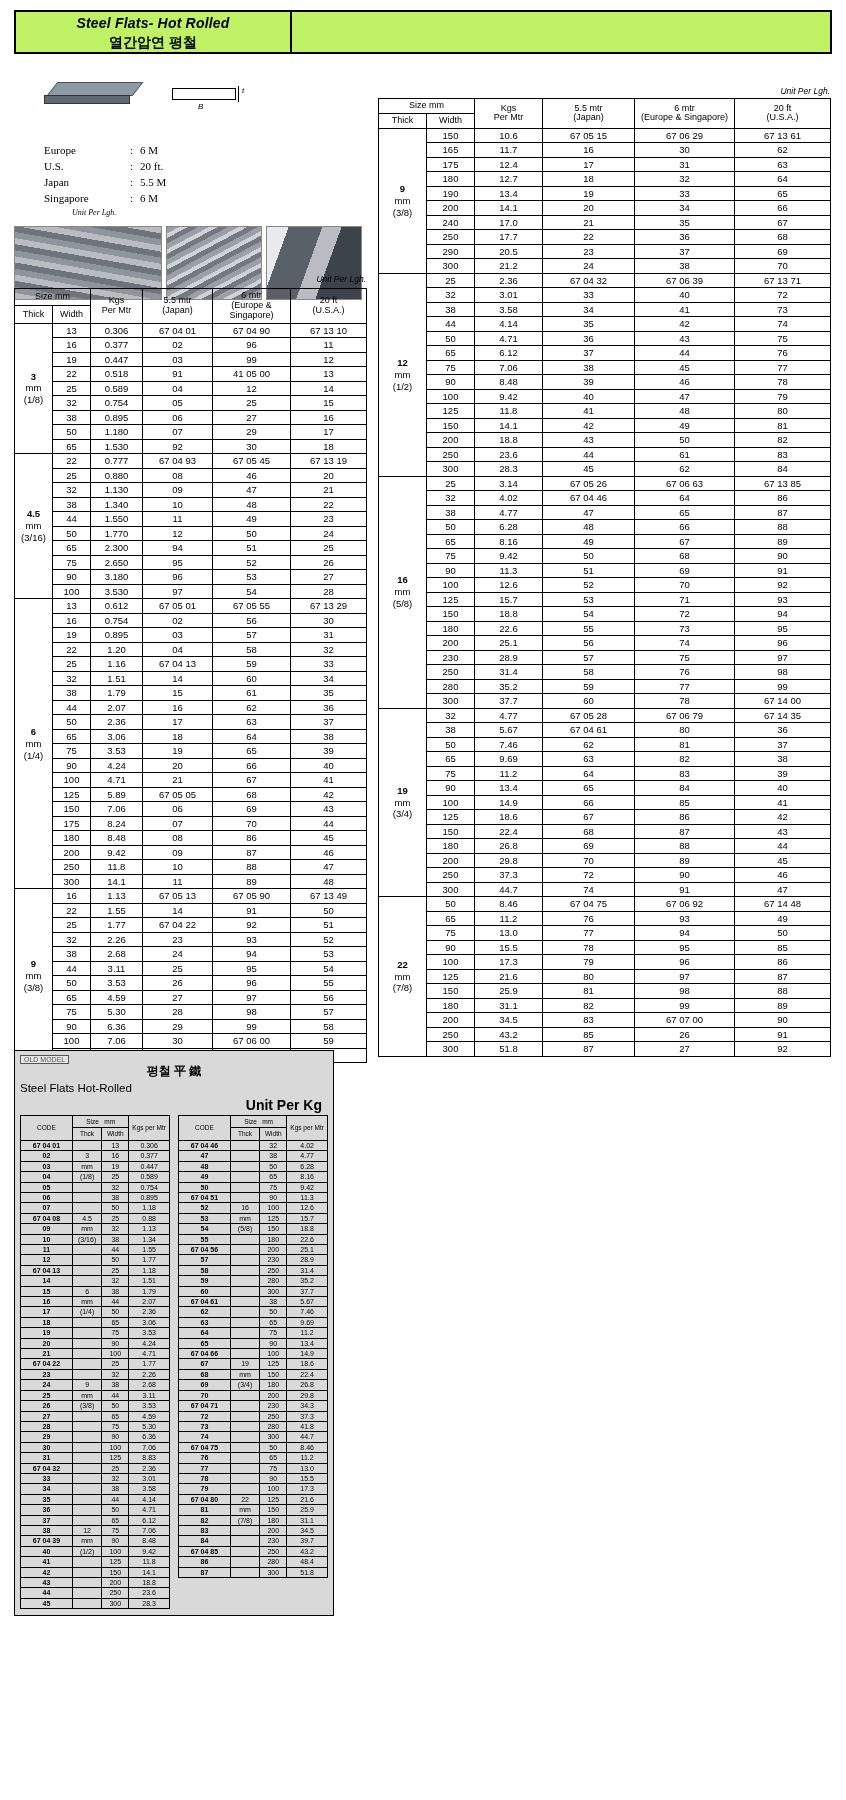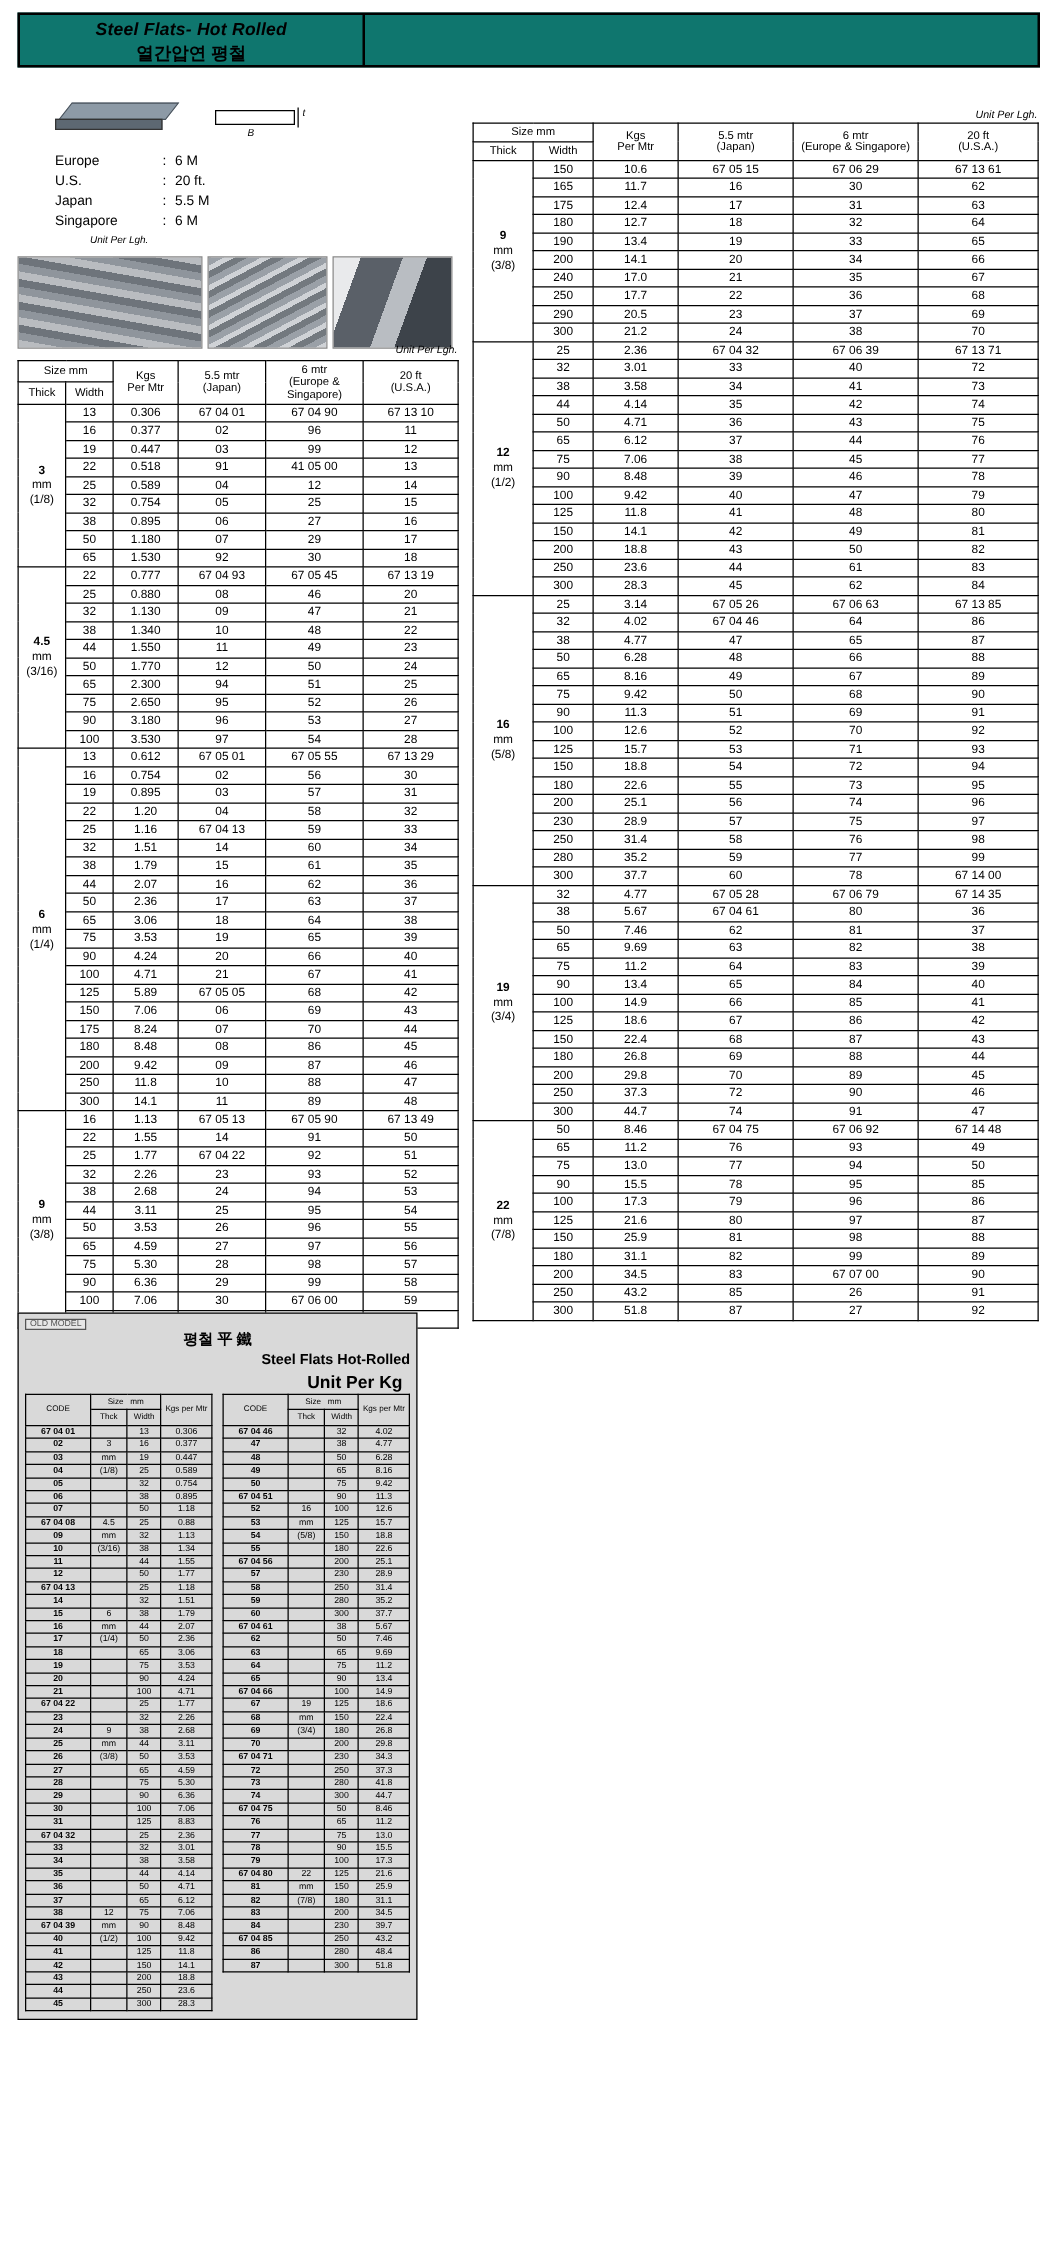--- a/index.html
+++ b/index.html
@@ -10,21 +10,21 @@
     background: #ffffff;
     font-family: "Liberation Sans", sans-serif;
     color: #000;
   }
   .page { position: relative; width: 846px; height: 1800px; padding: 0; }
 
   
   .banner {
     margin: 10px 14px 0 14px;
     border: 2px solid #000;
-    background: #0f766e;
+    background: #bef264;
     display: flex;
     height: 44px;
   }
   .banner-left {
     width: 276px;
     border-right: 2px solid #000;
     text-align: center;
     padding-top: 3px;
   }
   .banner-title {
@@ -49,21 +49,21 @@
   }
   .dims { position: relative; width: 120px; height: 44px; margin-left: 10px; }
   .dims .rect {
     position: absolute; left: 6px; top: 10px; width: 64px; height: 12px;
     border: 1.2px solid #000;
   }
   .dims .blab { position: absolute; left: 32px; top: 24px; font-size: 8px; font-style: italic;}
   .dims .tlab { position: absolute; left: 76px; top: 8px; font-size: 8px; font-style: italic;}
   .dims .varrow { position: absolute; left: 72px; top: 8px; width:1px; height: 16px; background:#000;}
 
-  .lengths { margin-top: 0; font-size: 11px; line-height: 1.45; padding-left: 30px; }
+  .lengths { margin-top: 21px; font-size: 11px; line-height: 1.45; padding-left: 30px; font-family: Liberation Serif, serif; }
   .lengths .row { display: flex; }
   .lengths .lbl { width: 86px; }
   .lengths .col { width: 10px; }
   .upl-small { font-size: 8px; font-style: italic; margin-left: 28px; }
 
   .photos { display: flex; gap: 4px; margin-top: 8px; width: 352px; }
   .photo { height: 74px; border: 1px solid #888; position: relative; overflow: hidden; }
   .p1 { width: 148px; background:
         repeating-linear-gradient(10deg, #b9bcc0 0 6px, #8f959c 6px 12px, #6e747b 12px 18px); }
   .p2 { width: 96px; background:
@@ -100,21 +100,21 @@
   
   .oldbox {
     position: absolute; left: 14px; top: 1040px; width: 320px;
     border: 1.5px solid #000; background: #d9d9d9; padding: 4px 5px 6px 5px;
   }
   .oldtag {
     display: inline-block; border: 1px solid #555; color: #555; background: #e6e6e6;
     font-size: 7px; padding: 0 3px; vertical-align: top;
   }
   .old-kr { text-align: center; font-weight: bold; font-size: 12px; margin-top: -10px; }
-  .old-en { text-align: right; font-weight: bold; font-size: 11.5px; margin-top: 2px; }
+  .old-en { text-align: left; font-weight: normal; font-size: 11.5px; margin-top: 2px; }
   .old-upk { text-align: right; font-size: 14px; font-weight: bold; margin: 3px 6px 2px 0; }
   table.old {
     border-collapse: collapse; width: 100%; font-size: 7px; table-layout: fixed;
     background: #d9d9d9;
   }
   table.old th, table.old td {
     border: 1px solid #000; text-align: center; padding: 0; height: 9.4px;
     line-height: 9.4px; font-weight: normal;
   }
   table.old thead th { font-size: 6.5px; line-height: 1.15; padding: 2px 0; height: auto; }

